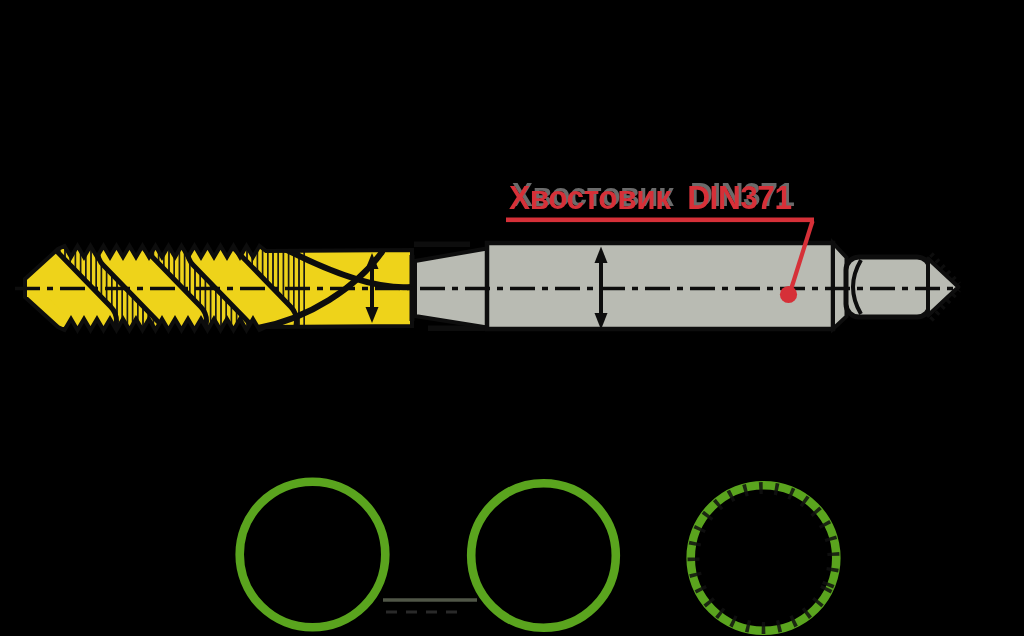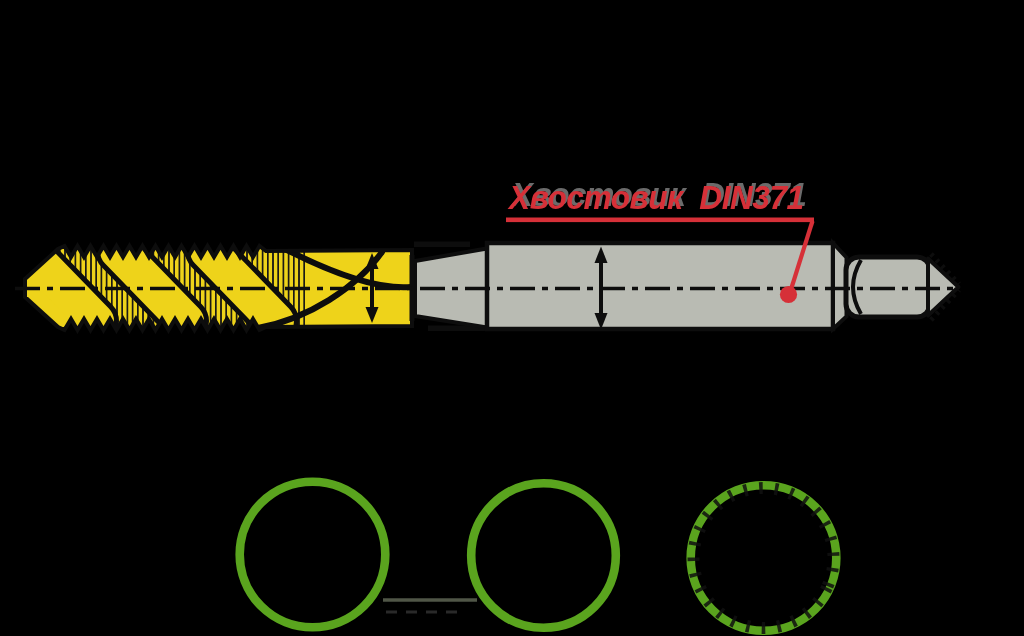--- a/index.html
+++ b/index.html
@@ -2,21 +2,21 @@
 <html style="--background: #000000; --thread-yellow: #eed31a; --shank-gray: #b9bbb3; --outline: #0d0d0d; --hatch: #161616; --callout-red: #d63038; --callout-shadow: #6b6b6b; --annotation-green: #5aa41e; --artifact-gray: #59604f;"><head>
 <meta charset="utf-8">
 <style>
   html,body{margin:0;padding:0;}
   body{
     width:1024px;height:636px;
     background:var(--background,#000);
     overflow:hidden;position:relative;
     font-family:"Liberation Sans", sans-serif;
   }
-  .stage{position:absolute;left:0;top:0;width:1024px;height:636px;font-style:italic;}
+  .stage{position:absolute;left:0;top:0;width:1024px;height:636px;}
   .stage svg{position:absolute;left:0;top:0;}
 
   
   .f-yellow{fill:var(--thread-yellow,#eed31a);}
   .f-gray{fill:var(--shank-gray,#b9bbb3);}
   .f-black{fill:var(--outline,#0d0d0d);}
   .s-black{stroke:var(--outline,#0d0d0d);}
   .s-yellow{stroke:var(--thread-yellow,#eed31a);}
   .f-red{fill:var(--callout-red,#d63038);}
   .s-red{stroke:var(--callout-red,#d63038);}

